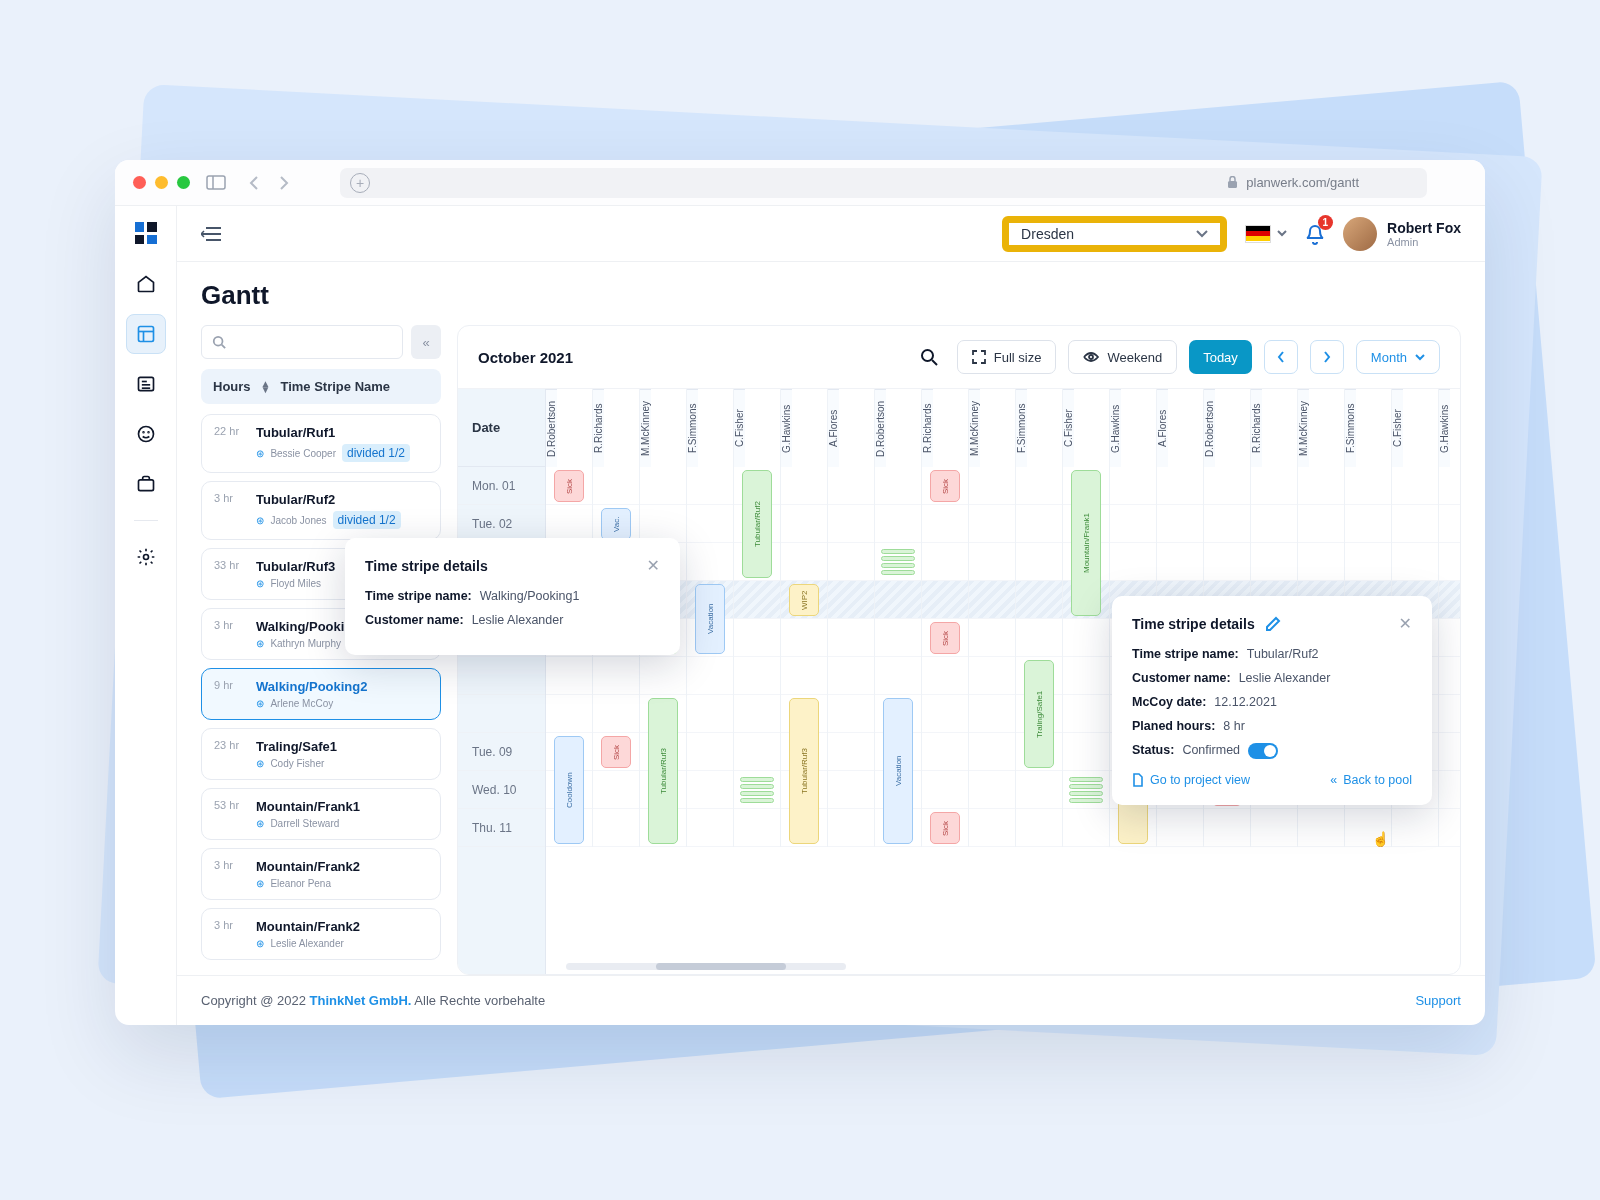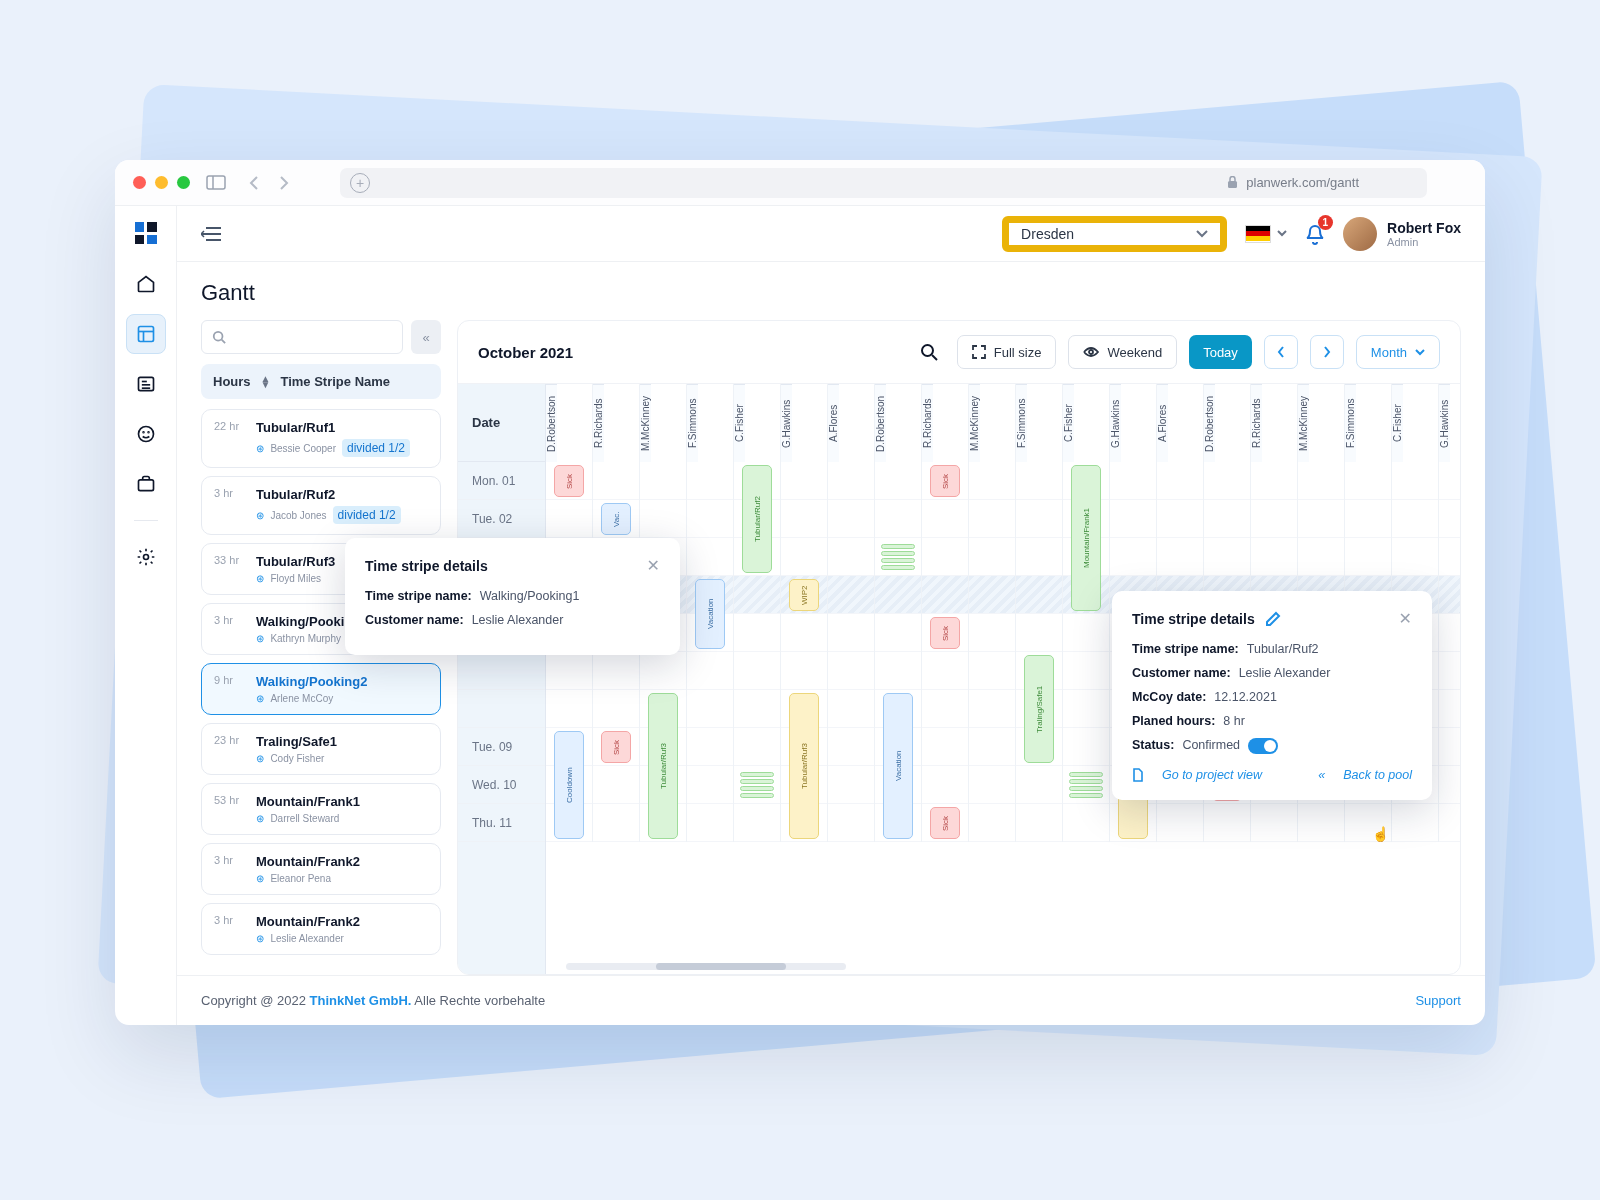--- a/index.html
+++ b/index.html
@@ -37,21 +37,21 @@
 .flag { width: 26px; height: 18px; display: flex; flex-direction: column; border: 1px solid #ddd; }
 .flag span { flex: 1; } .flag span:nth-child(1){background:#000;} .flag span:nth-child(2){background:#dd0000;} .flag span:nth-child(3){background:#ffce00;}
 .bell { position: relative; cursor: pointer; color: #1a6fd4; }
 .badge { position: absolute; top: -8px; right: -8px; background: #e7352c; color: #fff; font-size: 10px; font-weight: 700; border-radius: 10px; padding: 2px 5px; }
 .user-blk { display: flex; align-items: center; gap: 10px; }
 .avatar { width: 34px; height: 34px; border-radius: 50%; background: linear-gradient(135deg,#d8a77a,#9e6a44); }
 .user-name { font-size: 14px; font-weight: 600; color: #0f172a; }
 .user-role { font-size: 11px; color: #8a92a3; }
 
 .content { flex: 1; display: flex; flex-direction: column; min-height: 0; }
-.title-row { padding: 18px 24px 14px; font-size: 22px; font-weight: 400; color: #0f172a; }
+.title-row { padding: 18px 24px 14px; font-size: 26px; font-weight: 700; color: #0f172a; }
 .body { flex: 1; display: flex; gap: 16px; padding: 0 24px 0 24px; min-height: 0; }
 
 
 .left-col { width: 240px; display: flex; flex-direction: column; gap: 10px; }
 .search-row { display: flex; gap: 8px; }
 .search-bx { flex: 1; height: 34px; border: 1px solid #e4e8ef; border-radius: 6px; display: flex; align-items: center; padding: 0 10px; color: #9aa2b0; }
 .collapse-btn { width: 30px; height: 34px; background: #eceff4; border-radius: 6px; display: flex; align-items: center; justify-content: center; color: #8a92a3; cursor: pointer; font-size: 13px; }
 .sort-bar { background: #ecf3fb; border-radius: 8px; padding: 10px 12px; display: flex; align-items: center; gap: 10px; font-size: 13px; color: #2b3545; font-weight: 600; }
 .sort-ic { color: #6a7486; font-size: 10px; display: flex; flex-direction: column; line-height: 6px; }
 .task-list { display: flex; flex-direction: column; gap: 8px; overflow-y: auto; }
@@ -101,21 +101,21 @@
 .pop2 { top: 270px; right: 28px; width: 320px; }
 .pop-hd { display: flex; align-items: center; justify-content: space-between; margin-bottom: 14px; }
 .pop-ttl { font-size: 14px; font-weight: 700; color: #0f172a; display: flex; align-items: center; gap: 10px; }
 .close-x { color: #9aa2b0; cursor: pointer; font-size: 16px; }
 .pop-row { display: flex; gap: 8px; font-size: 12.5px; margin-bottom: 10px; }
 .pop-lbl { color: #0f172a; font-weight: 600; }
 .pop-val { color: #4a5468; }
 .toggle { width: 30px; height: 16px; background: #1e90e6; border-radius: 10px; position: relative; display: inline-block; vertical-align: middle; }
 .toggle::after { content: ''; position: absolute; right: 2px; top: 2px; width: 12px; height: 12px; background: #fff; border-radius: 50%; }
 .pop-actions { display: flex; justify-content: space-between; font-size: 12.5px; margin-top: 14px; }
-.pop-link { color: #1e90e6; display: flex; align-items: center; gap: 18px; cursor: pointer; font-style: italic; }
+.pop-link { color: #1e90e6; display: flex; align-items: center; gap: 6px; cursor: pointer; }
 .cursor-hand { position: absolute; left: 260px; top: 235px; font-size: 14px; }
 
 .footer { height: 50px; border-top: 1px solid #eef0f3; display: flex; align-items: center; justify-content: space-between; padding: 4px 24px; font-size: 13px; color: #5a6272; }
 .footer a { color: #1e90e6; }
 .ftr-company { color: #1e90e6; font-weight: 600; }
 svg { display: block; }
 </style>
 </head>
 <body>
 

